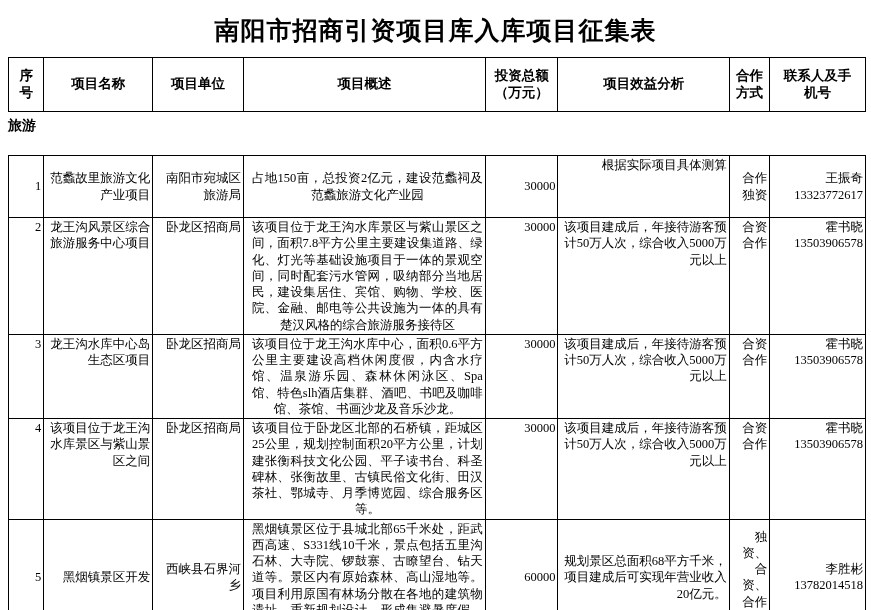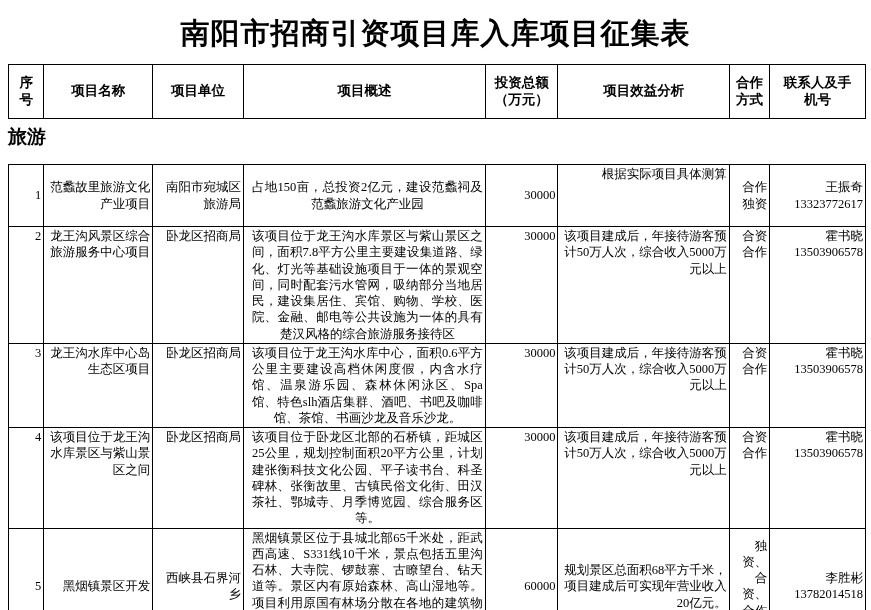--- a/index.html
+++ b/index.html
@@ -12,21 +12,21 @@
   }
   .page {
     width: 871px;
     height: 610px;
     overflow: hidden;
     background: #ffffff;
   }
   .doc-title {
     font-family: "Liberation Sans", "DejaVu Sans", sans-serif;
     font-weight: bold;
-    font-size: 29px;
+    font-size: 25px;
     text-align: center;
     margin: 14px 0 10px 0;
     letter-spacing: 1px;
   }
   table {
     border-collapse: collapse;
     table-layout: fixed;
     width: 858px;
     margin-left: 8px;
   }
@@ -47,22 +47,22 @@
   }
   td {
     font-size: 12.5px;
     line-height: 1.3;
     text-align: right;
   }
   thead tr { height: 54px; }
   .section-heading {
     font-family: "Liberation Sans", "DejaVu Sans", sans-serif;
     font-weight: bold;
-    font-size: 19px;
-    margin: 5px 0 14px 8px;
+    font-size: 14px;
+    margin: 5px 0 20px 8px;
   }
   
   .col-no   { width: 35px; }
   .col-name { width: 108px; }
   .col-unit { width: 90px; }
   .col-ovw  { width: 240px; }
   .col-inv  { width: 72px; }
   .col-ben  { width: 170px; }
   .col-coop { width: 40px; }
   .col-ctc  { width: 95px; }

